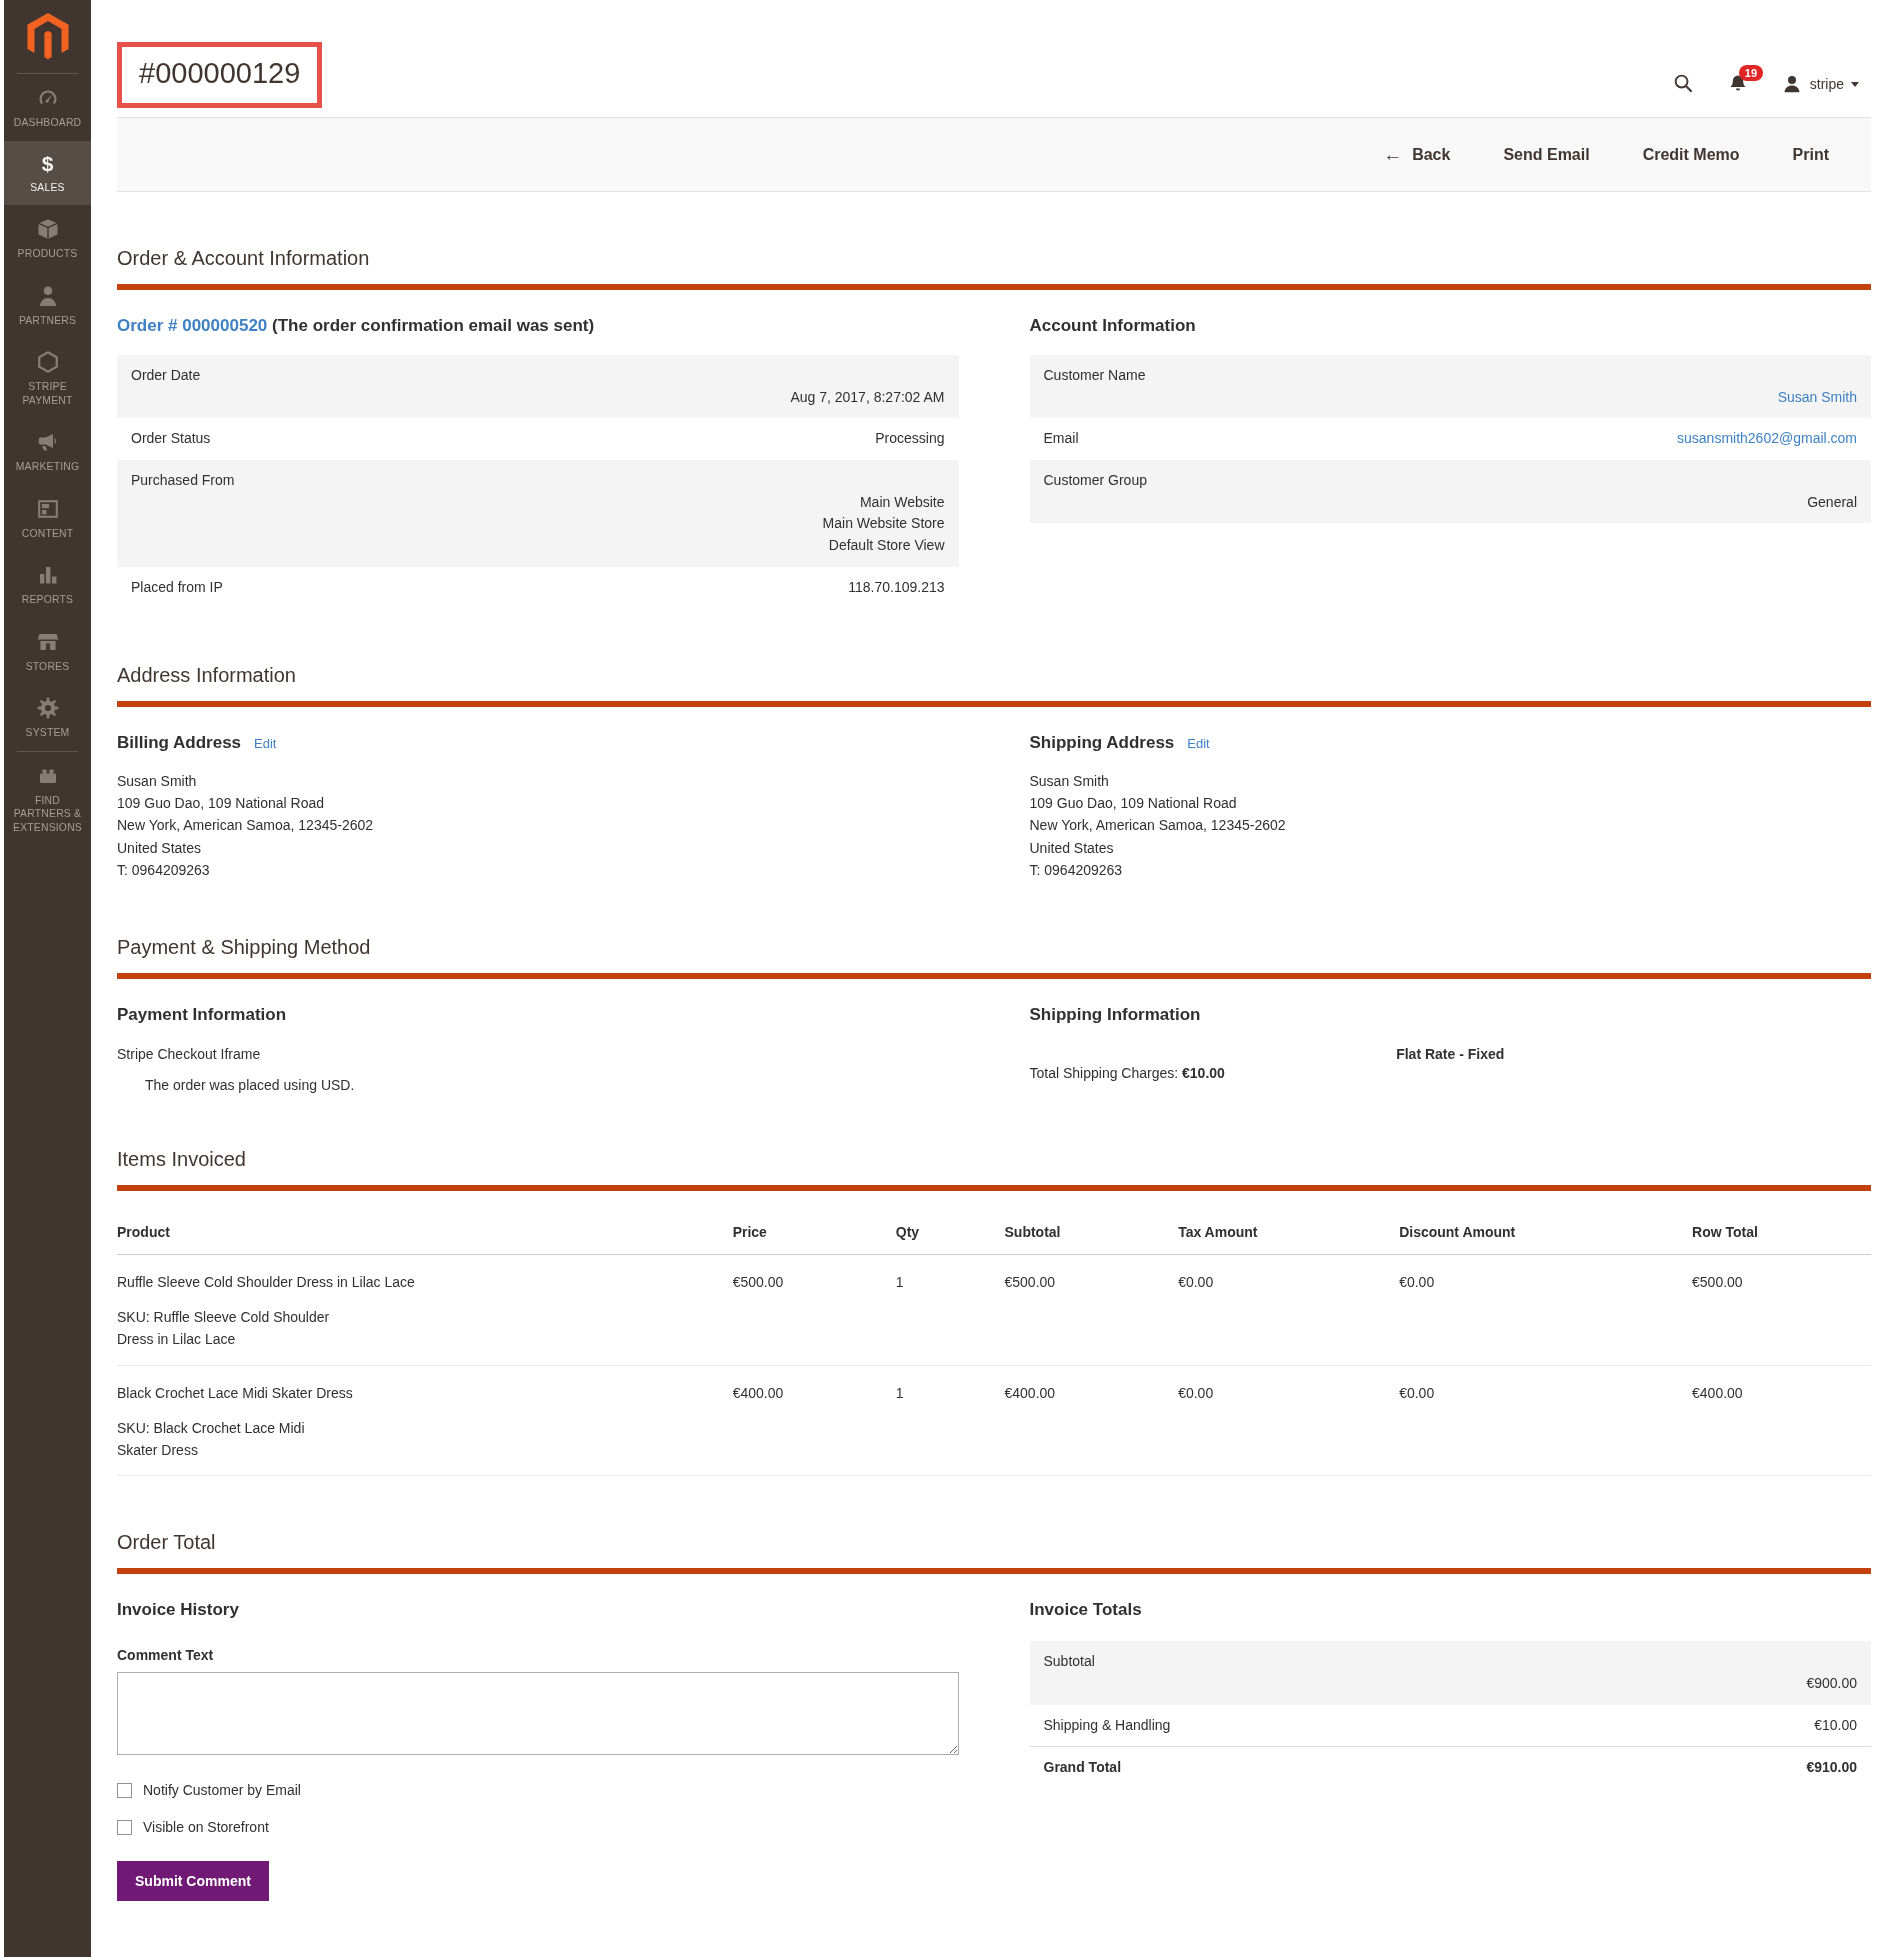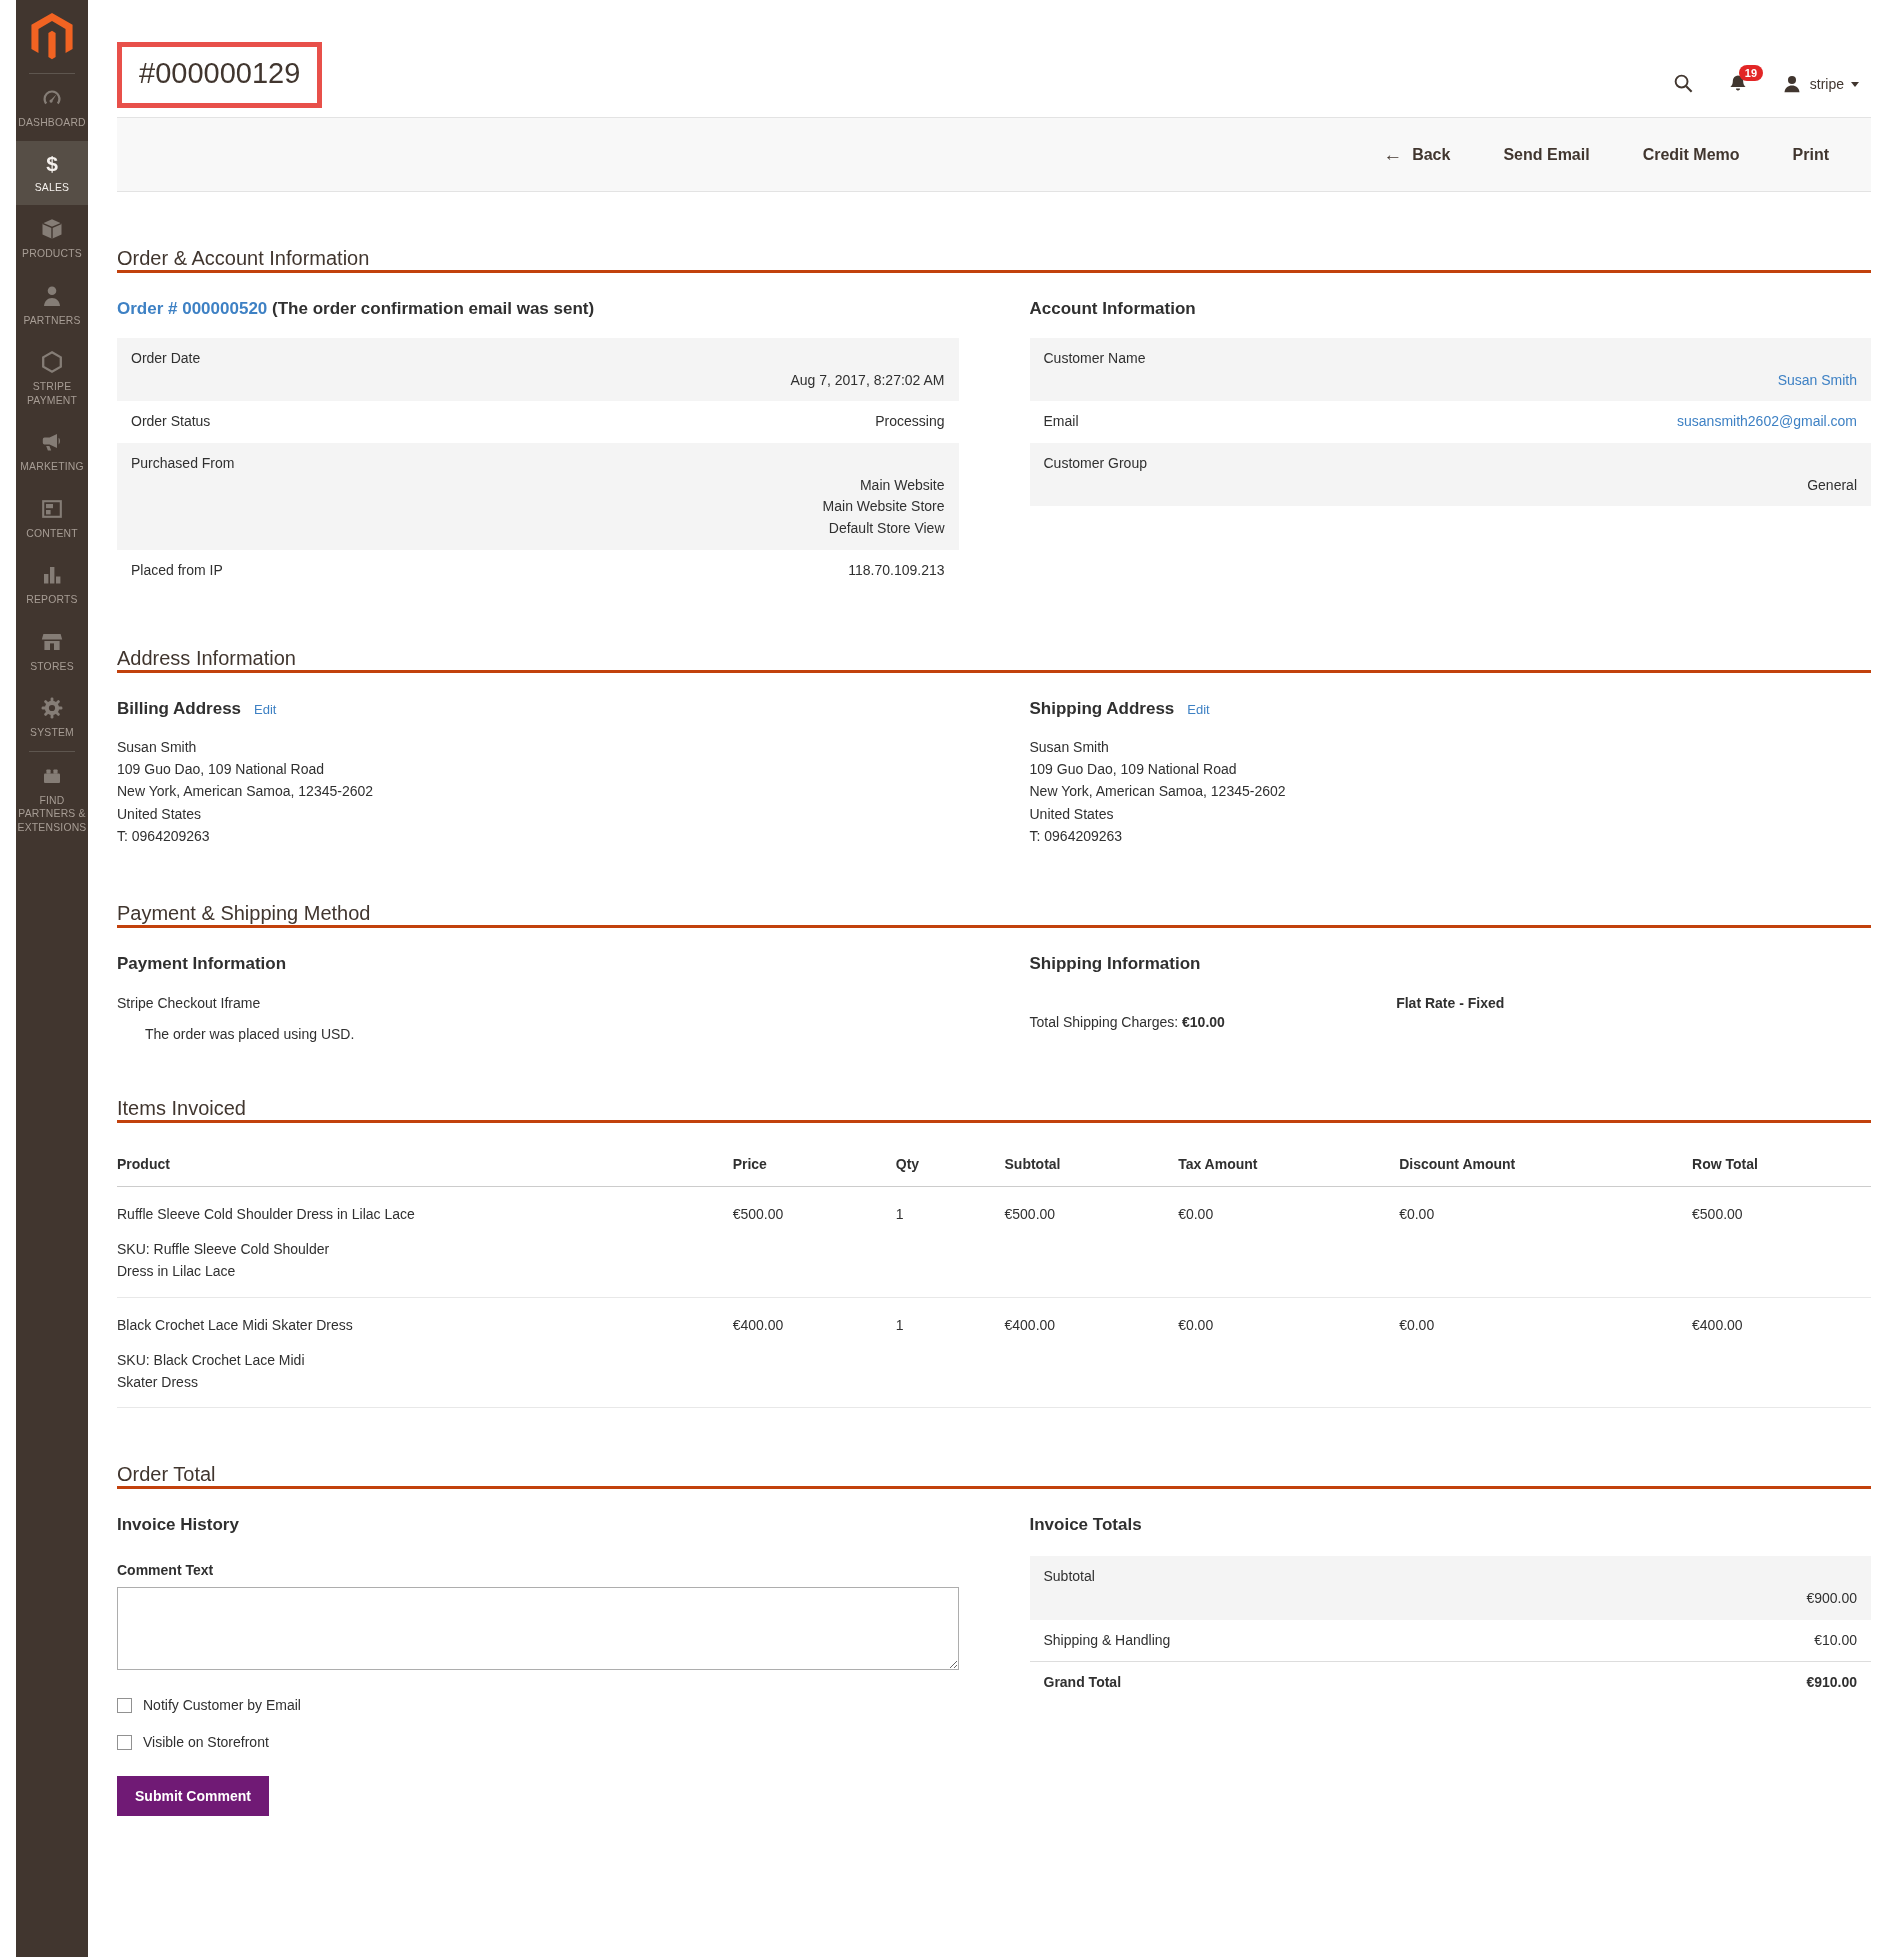--- a/index.html
+++ b/index.html
@@ -7,21 +7,21 @@
   body {
     width:1901px; height:1957px; position:relative; overflow:hidden;
     font-family:"Liberation Sans", sans-serif; color:#303030; background:#fff;
     font-size:14px;
   }
   a { text-decoration:none; }
   .link { color:#3e81c4; cursor:pointer; }
 
   
   .sidebar {
-    position:absolute; left:16px; top:0; width:72px; height:100%;
+    position:absolute; left:4px; top:0; width:87px; height:100%;
     background:#41362f; z-index:5;
   }
   .logo-wrap { display:flex; justify-content:center; padding:13px 0 12px; }
   .side-divider { border-top:1px solid #5e564f; margin:0 13px; }
   .menu-item {
     display:flex; flex-direction:column; align-items:center; gap:6px;
     padding:12px 3px 11px; cursor:pointer; text-align:center;
   }
   .menu-item svg { fill:#857d76; }
   .menu-item .mi-label {
@@ -59,21 +59,21 @@
     height:75px; display:flex; align-items:center; justify-content:flex-end;
     gap:53px; padding-right:42px;
   }
   .action { font-size:16px; font-weight:bold; color:#41362f; cursor:pointer; display:flex; align-items:center; gap:10px; }
   .back-arrow { font-size:19px; font-weight:normal; }
 
   
   .section { margin-top:55px; }
   .section-title {
     margin:0; font-size:20px; font-weight:normal; color:#41362f;
-    border-bottom:3px solid #c2410c;
+    padding-bottom:14px; border-bottom:6px solid #c2410c;
   }
   .two-col { display:grid; grid-template-columns:1fr 1fr; column-gap:71px; margin-top:26px; }
   .sub-title { margin:0; font-size:17px; font-weight:bold; color:#303030; }
 
   .order-head { font-size:17px; font-weight:bold; color:#303030; }
 
   .kv-table { margin-top:19px; }
   .kv-row { display:flex; justify-content:space-between; padding:10px 14px; font-size:14px; line-height:1.55; }
   .kv-row.odd { background:#f4f4f4;flex-direction:column; }
   .kv-value { text-align:right; }

